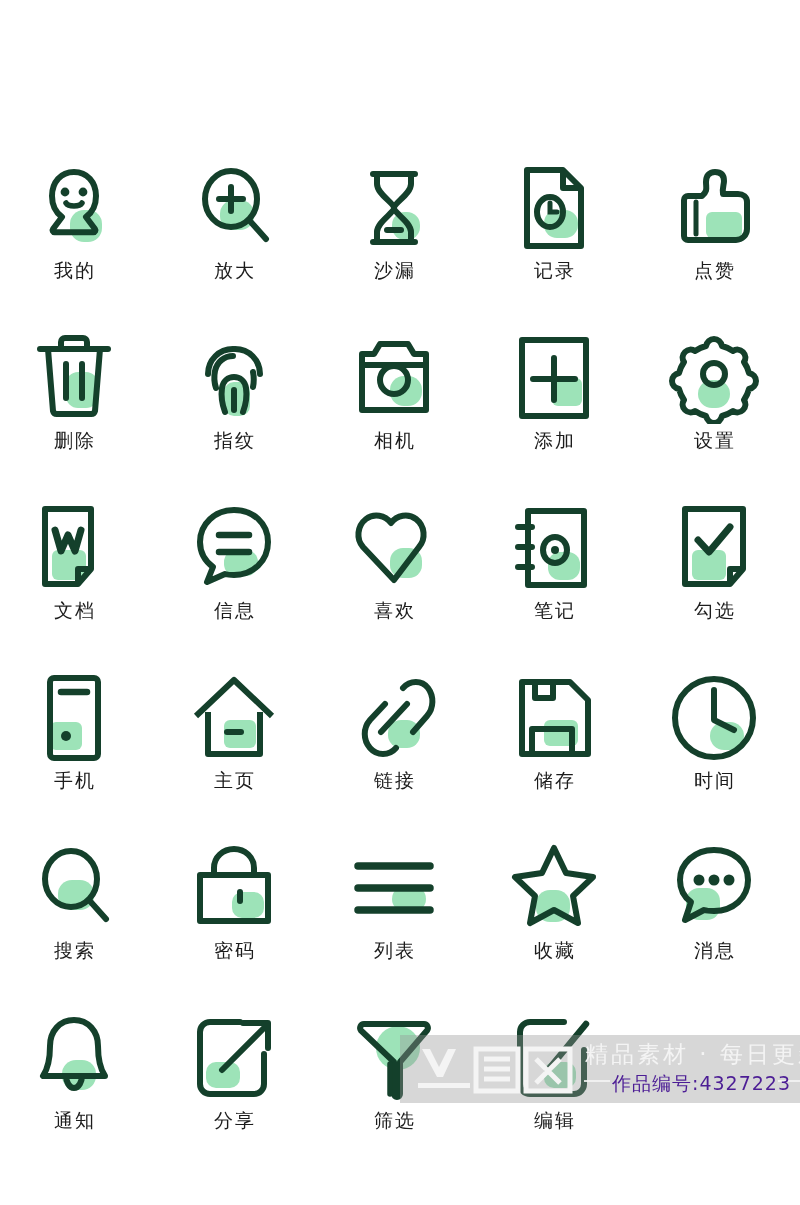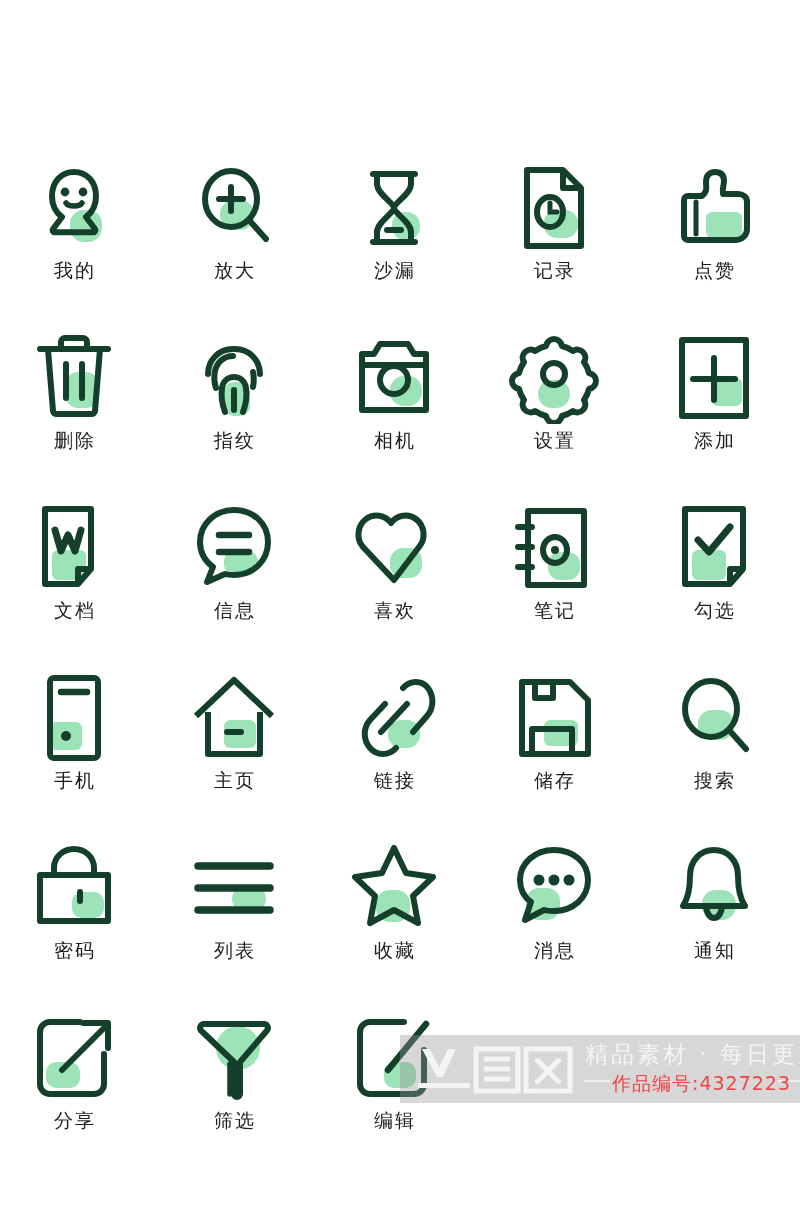--- a/index.html
+++ b/index.html
@@ -76,21 +76,21 @@
     color: #f4f4f4;
     letter-spacing: 3px;
     white-space: nowrap;
     font-family: "DejaVu Sans", "Liberation Sans", sans-serif;
   }
   #wm-id {
     position: absolute;
     left: 212px;
     top: 36px;
     font-size: 19px;
-    color: #ef4444;
+    color: #4c1d95;
     letter-spacing: 1px;
     white-space: nowrap;
     font-family: "DejaVu Sans", "Liberation Sans", sans-serif;
   }
   #wm-rule-l, #wm-rule-r {
     position: absolute;
     top: 45px;
     width: 26px;
     height: 2px;
     background: rgba(244,244,244,0.85);
@@ -186,34 +186,34 @@
       <rect x="42" y="44" width="32" height="30" rx="14" fill="#9de3b8"></rect>
       <path d="M14 22h12l6-10h28l6 10h12v56H14z" fill="none" stroke="#14402b" stroke-width="6" stroke-linejoin="round"></path>
       <path d="M14 33h64" stroke="#14402b" stroke-width="6" stroke-linecap="round"></path>
       <circle cx="46" cy="48" r="14" fill="none" stroke="#14402b" stroke-width="6"></circle>
     </svg>
     <div class="label">相机</div>
   </div>
 
   <div class="cell">
     <svg class="glyph" viewBox="0 0 92 92">
+      <rect x="44" y="46" width="30" height="28" rx="6" fill="#9de3b8"></rect>
+      <rect x="14" y="8" width="64" height="76" fill="none" stroke="#14402b" stroke-width="6" stroke-linejoin="round"></rect>
+      <path d="M46 26v42M25 47h42" stroke="#14402b" stroke-width="6" stroke-linecap="round"></path>
+    </svg>
+    <div class="label">添加</div>
+  </div>
+
+  <div class="cell">
+    <svg class="glyph" viewBox="0 0 92 92">
       <rect x="30" y="48" width="32" height="28" rx="14" fill="#9de3b8"></rect>
       <path d="M46 7c4 0 7 3 8 7 4 1 8 3 11 5 3-2 7-2 10 1s3 7 1 10c2 3 4 7 5 11 4 1 7 4 7 8s-3 7-7 8c-1 4-3 8-5 11 2 3 2 7-1 10s-7 3-10 1c-3 2-7 4-11 5-1 4-4 7-8 7s-7-3-8-7c-4-1-8-3-11-5-3 2-7 2-10-1s-3-7-1-10c-2-3-4-7-5-11-4-1-7-4-7-8s3-7 7-8c1-4 3-8 5-11-2-3-2-7 1-10s7-3 10-1c3-2 7-4 11-5 1-4 4-7 8-7z" fill="none" stroke="#14402b" stroke-width="6" stroke-linejoin="round"></path>
       <circle cx="46" cy="42" r="11" fill="none" stroke="#14402b" stroke-width="6"></circle>
     </svg>
     <div class="label">设置</div>
-  </div>
-
-  <div class="cell">
-    <svg class="glyph" viewBox="0 0 92 92">
-      <rect x="44" y="46" width="30" height="28" rx="6" fill="#9de3b8"></rect>
-      <rect x="14" y="8" width="64" height="76" fill="none" stroke="#14402b" stroke-width="6" stroke-linejoin="round"></rect>
-      <path d="M46 26v42M25 47h42" stroke="#14402b" stroke-width="6" stroke-linecap="round"></path>
-    </svg>
-    <div class="label">添加</div>
   </div>
 
   <div class="cell">
     <svg class="glyph" viewBox="0 0 92 92">
       <rect x="24" y="48" width="34" height="30" rx="6" fill="#9de3b8"></rect>
       <path d="M17 7h46v60L50 82H17z" fill="none" stroke="#14402b" stroke-width="6" stroke-linejoin="round"></path>
       <path d="M50 82V67h13" fill="none" stroke="#14402b" stroke-width="6" stroke-linejoin="round"></path>
       <path d="M27 28l6 21 7-16 7 16 6-21" fill="none" stroke="#14402b" stroke-width="7" stroke-linejoin="round" stroke-linecap="round"></path>
     </svg>
     <div class="label">文档</div>
@@ -292,20 +292,28 @@
   <div class="cell">
     <svg class="glyph" viewBox="0 0 92 92">
       <rect x="36" y="48" width="34" height="26" rx="6" fill="#9de3b8"></rect>
       <path d="M14 10h48l18 18v54H14z" fill="none" stroke="#14402b" stroke-width="6" stroke-linejoin="round"></path>
       <path d="M27 10v16h18V10" fill="none" stroke="#14402b" stroke-width="6" stroke-linejoin="round"></path>
       <path d="M24 82V57h40v25" fill="none" stroke="#14402b" stroke-width="6" stroke-linejoin="round"></path>
     </svg>
     <div class="label">储存</div>
   </div>
 
+  <div class="cell">
+    <svg class="glyph" viewBox="0 0 92 92">
+      <rect x="42" y="50" width="34" height="28" rx="14" fill="#9de3b8"></rect>
+      <circle cx="46" cy="46" r="39" fill="none" stroke="#14402b" stroke-width="6"></circle>
+      <path d="M46 18v30l20 10" fill="none" stroke="#14402b" stroke-width="6" stroke-linecap="round" stroke-linejoin="round"></path>
+    </svg>
+    <div class="label">时间</div>
+  </div>
 
 
   <div class="cell">
     <svg class="glyph" viewBox="0 0 92 92">
       <rect x="30" y="38" width="36" height="30" rx="14" fill="#9de3b8"></rect>
       <ellipse cx="43" cy="37" rx="26" ry="28" fill="none" stroke="#14402b" stroke-width="6"></ellipse>
       <path d="M61 58l17 19" stroke="#14402b" stroke-width="6" stroke-linecap="round"></path>
     </svg>
     <div class="label">搜索</div>
   </div>

